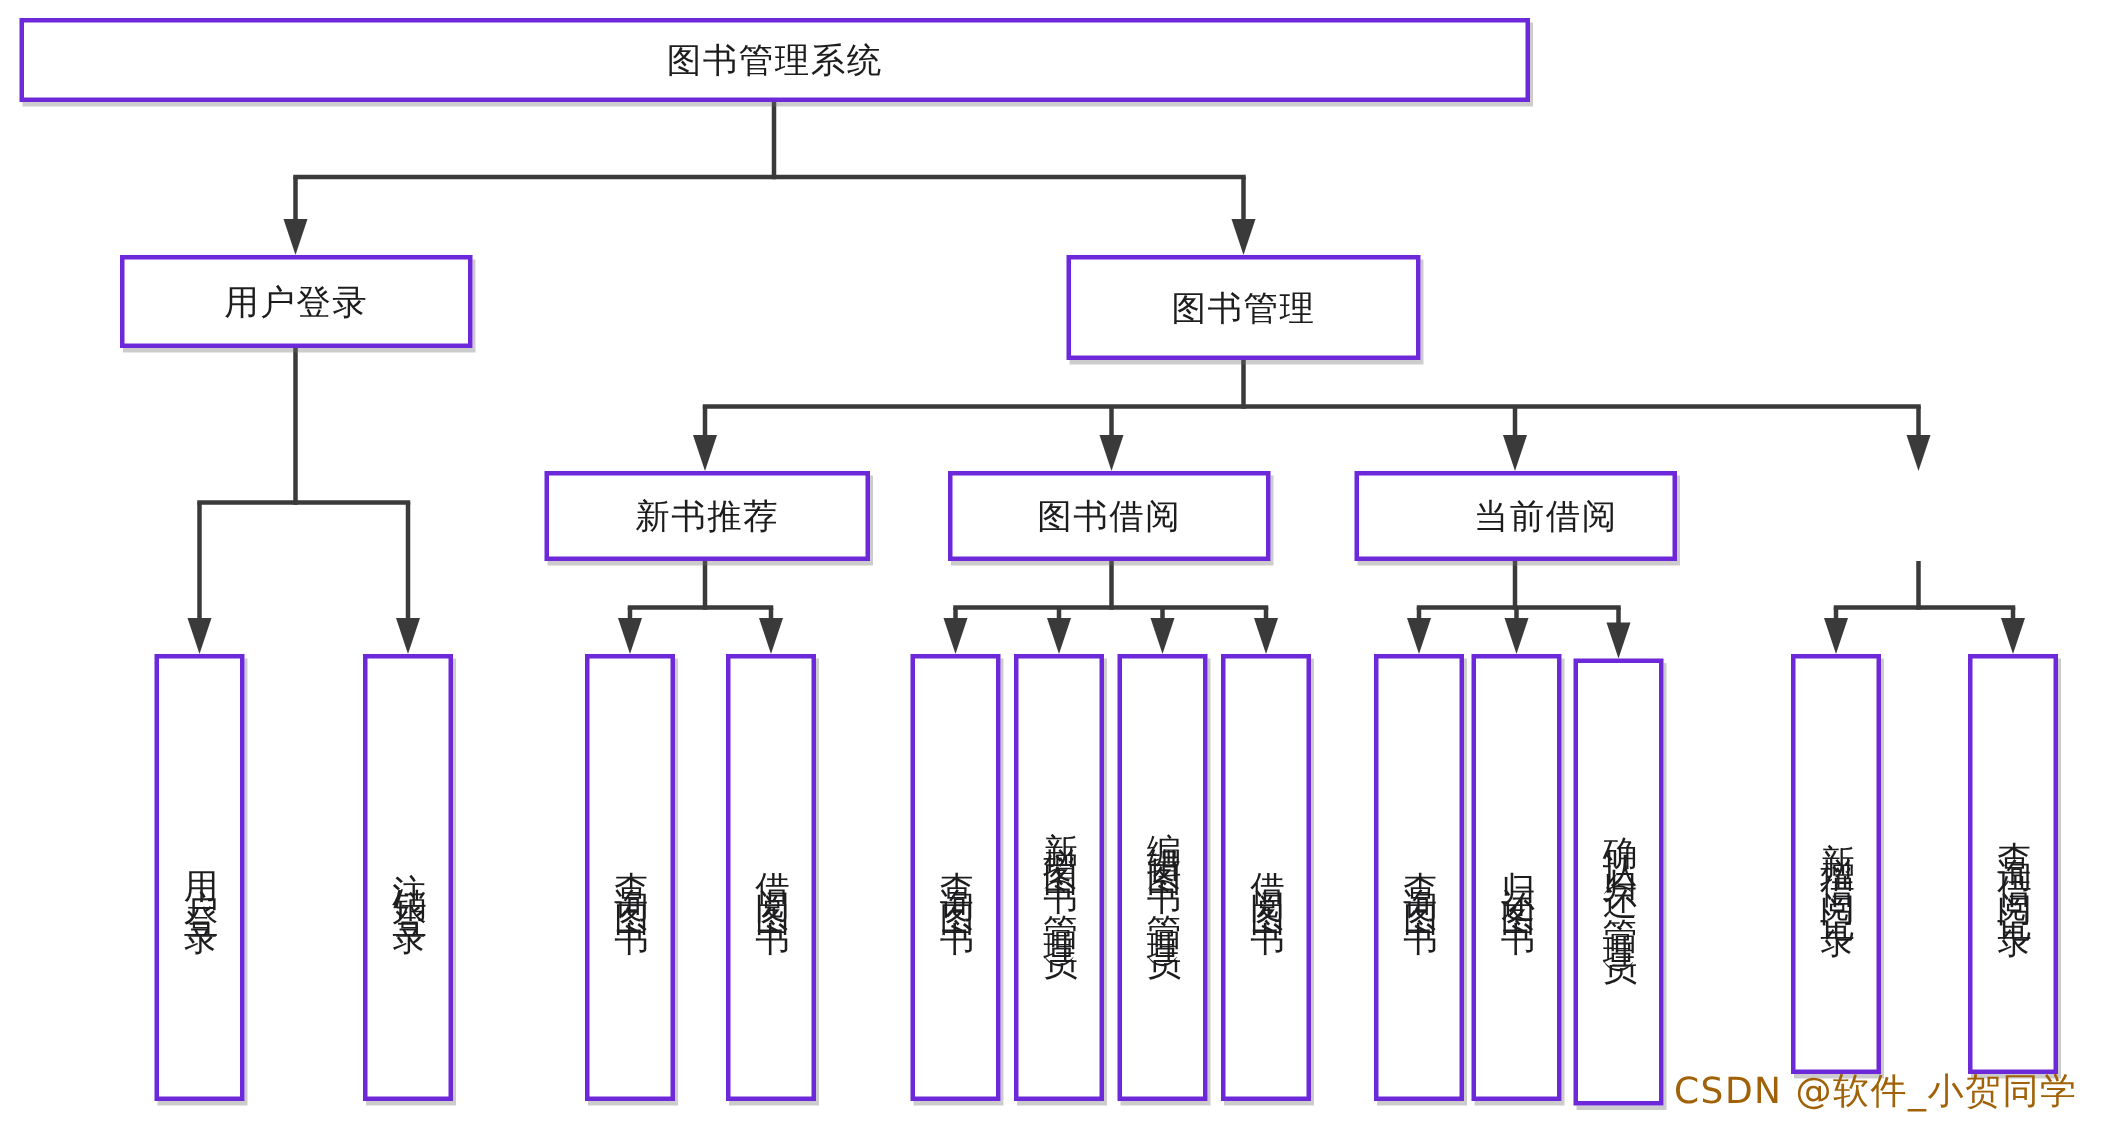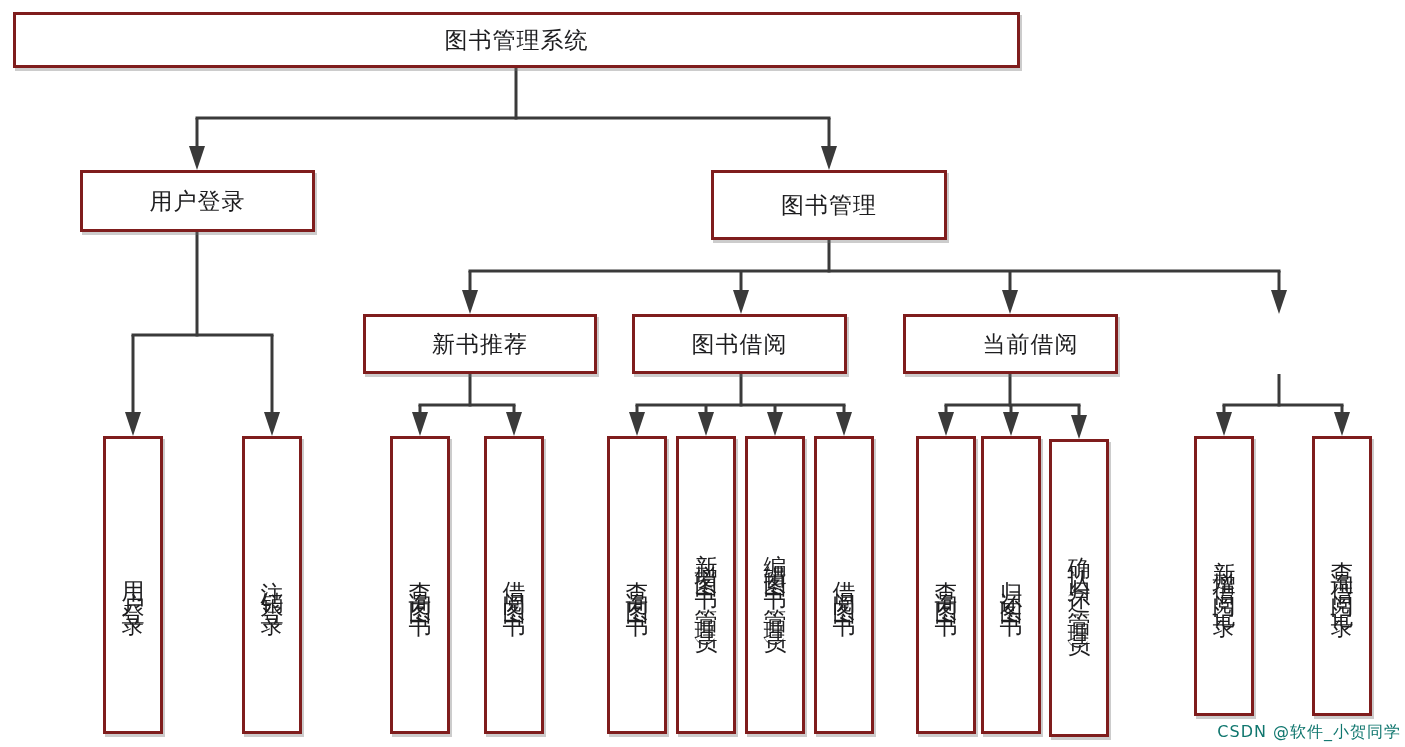--- a/index.html
+++ b/index.html
@@ -2,45 +2,45 @@
 <html><head>
 <meta charset="utf-8">
 <style>
   html,body{margin:0;padding:0;background:#fff;}
   #canvas{
     position:relative;width:1405px;height:747px;background:#ffffff;
     font-family:"DejaVu Sans","Liberation Sans",sans-serif;overflow:hidden;
   }
   #wires{position:absolute;left:0;top:0;width:1405px;height:747px;}
   .node{
-    position:absolute;background:#ffffff;border:3px solid #7f1d1d;
+    position:absolute;background:#ffffff;border:3px solid #6d28d9;
     box-sizing:border-box;display:flex;align-items:center;justify-content:center;
     color:#1d1d1f;box-shadow:2px 3px 0 rgba(110,110,110,0.35);
   }
   .h{font-size:23px;letter-spacing:1px;white-space:nowrap;}
   .v{
     writing-mode:vertical-rl;text-orientation:mixed;
     font-size:23px;letter-spacing:11px;line-height:1;
   }
   .root   {left:13px;  top:12px;  width:1007px;height:56px;}
   .b-user {left:80px;  top:170px; width:235px; height:62px;}
   .b-mgmt {left:711px; top:170px; width:236px; height:70px;}
-  .s-new  {left:363px; top:314px; width:234px; height:60px;}
+  .s-new  {left:363px; top:314px; width:217px; height:60px;}
   .s-bor  {left:632px; top:314px; width:215px; height:60px;}
   .s-cur  {left:903px; top:314px; width:215px; height:60px;padding-left:40px;}
   .s-rec  {left:1172px;top:314px; width:214px; height:60px;}
   .leaf   {top:436px;  width:60px; height:298px;}
   .u1{left:103px;} .u2{left:242px;}
   .n1{left:390px;} .n2{left:484px;}
   .g1{left:607px;} .g2{left:676px;} .g3{left:745px;} .g4{left:814px;}
   .c1{left:916px;} .c2{left:981px;} .c3{left:1049px;top:439px;}
   .r1{left:1194px;height:280px;} .r2{left:1312px;height:280px;}
   #watermark{
-    position:absolute;right:4px;bottom:4px;font-size:16px;
-    color:#0f766e;letter-spacing:1px;z-index:5;white-space:nowrap;
+    position:absolute;right:20px;bottom:4px;font-size:24px;
+    color:#a16207;letter-spacing:1px;z-index:5;white-space:nowrap;
   }
   .wire{stroke:#3a3a3a;stroke-width:3;fill:none;}
   .head{fill:#3a3a3a;stroke:none;}
 </style>
 </head>
 <body>
 
 <div id="canvas">
 
   <svg id="wires" viewBox="0 0 1405 747" xmlns="http://www.w3.org/2000/svg">

